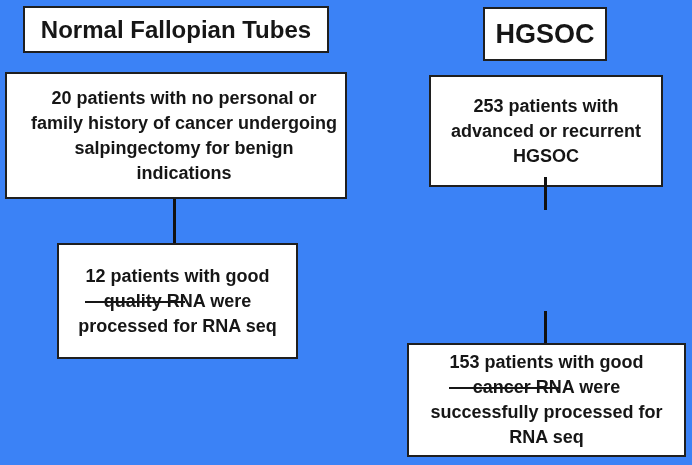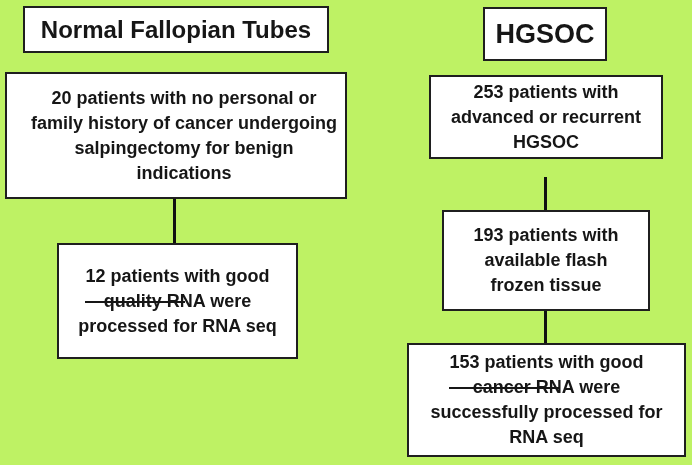--- a/index.html
+++ b/index.html
@@ -4,21 +4,21 @@
 <style>
   html, body {
     margin: 0;
     padding: 0;
     background: #ffffff;
   }
   .figure {
     position: relative;
     width: 692px;
     height: 465px;
-    background: #bef264;
+    background: #3b82f6;
     font-family: "Liberation Sans", sans-serif;
     color: #161616;
     overflow: hidden;
   }
   .box {
     position: absolute;
     box-sizing: border-box;
     background: #ffffff;
     border: 2px solid #1f1f1f;
     display: flex;
@@ -73,33 +73,28 @@
   <div class="box body-box" style="left:57px; top:243px; width:241px; height:116px;">
     <div class="txt"><span class="u-lead">12 patients </span><span>with good
 quality RNA were
 processed for RNA seq</span></div>
   </div>
 
   <div class="box title-box hgsoc" style="left:483px; top:7px; width:124px; height:54px;">
     <span class="txt">HGSOC</span>
   </div>
 
-  <div class="box body-box" style="left:429px; top:75px; width:234px; height:84px;">
+  <div class="box body-box" style="left:429px; top:75px; width:234px; height:112px;">
     <div class="txt"><span>253 patients with
 advanced or recurrent
 HGSOC</span></div>
   </div>
 
   <div class="connector" style="left:544px; top:177px; height:33px;"></div>
 
-  <div class="box body-box" style="left:442px; top:210px; width:208px; height:101px;">
-    <div class="txt"><span>193 patients with
-available flash
-frozen tissue</span></div>
-  </div>
 
   <div class="connector" style="left:544px; top:311px; height:32px;"></div>
 
   <div class="box body-box" style="left:407px; top:343px; width:279px; height:114px;">
     <div class="txt"><span class="u-lead">153 patients </span><span>with good
 cancer RNA were
 successfully processed for
 RNA seq</span></div>
   </div>
 

